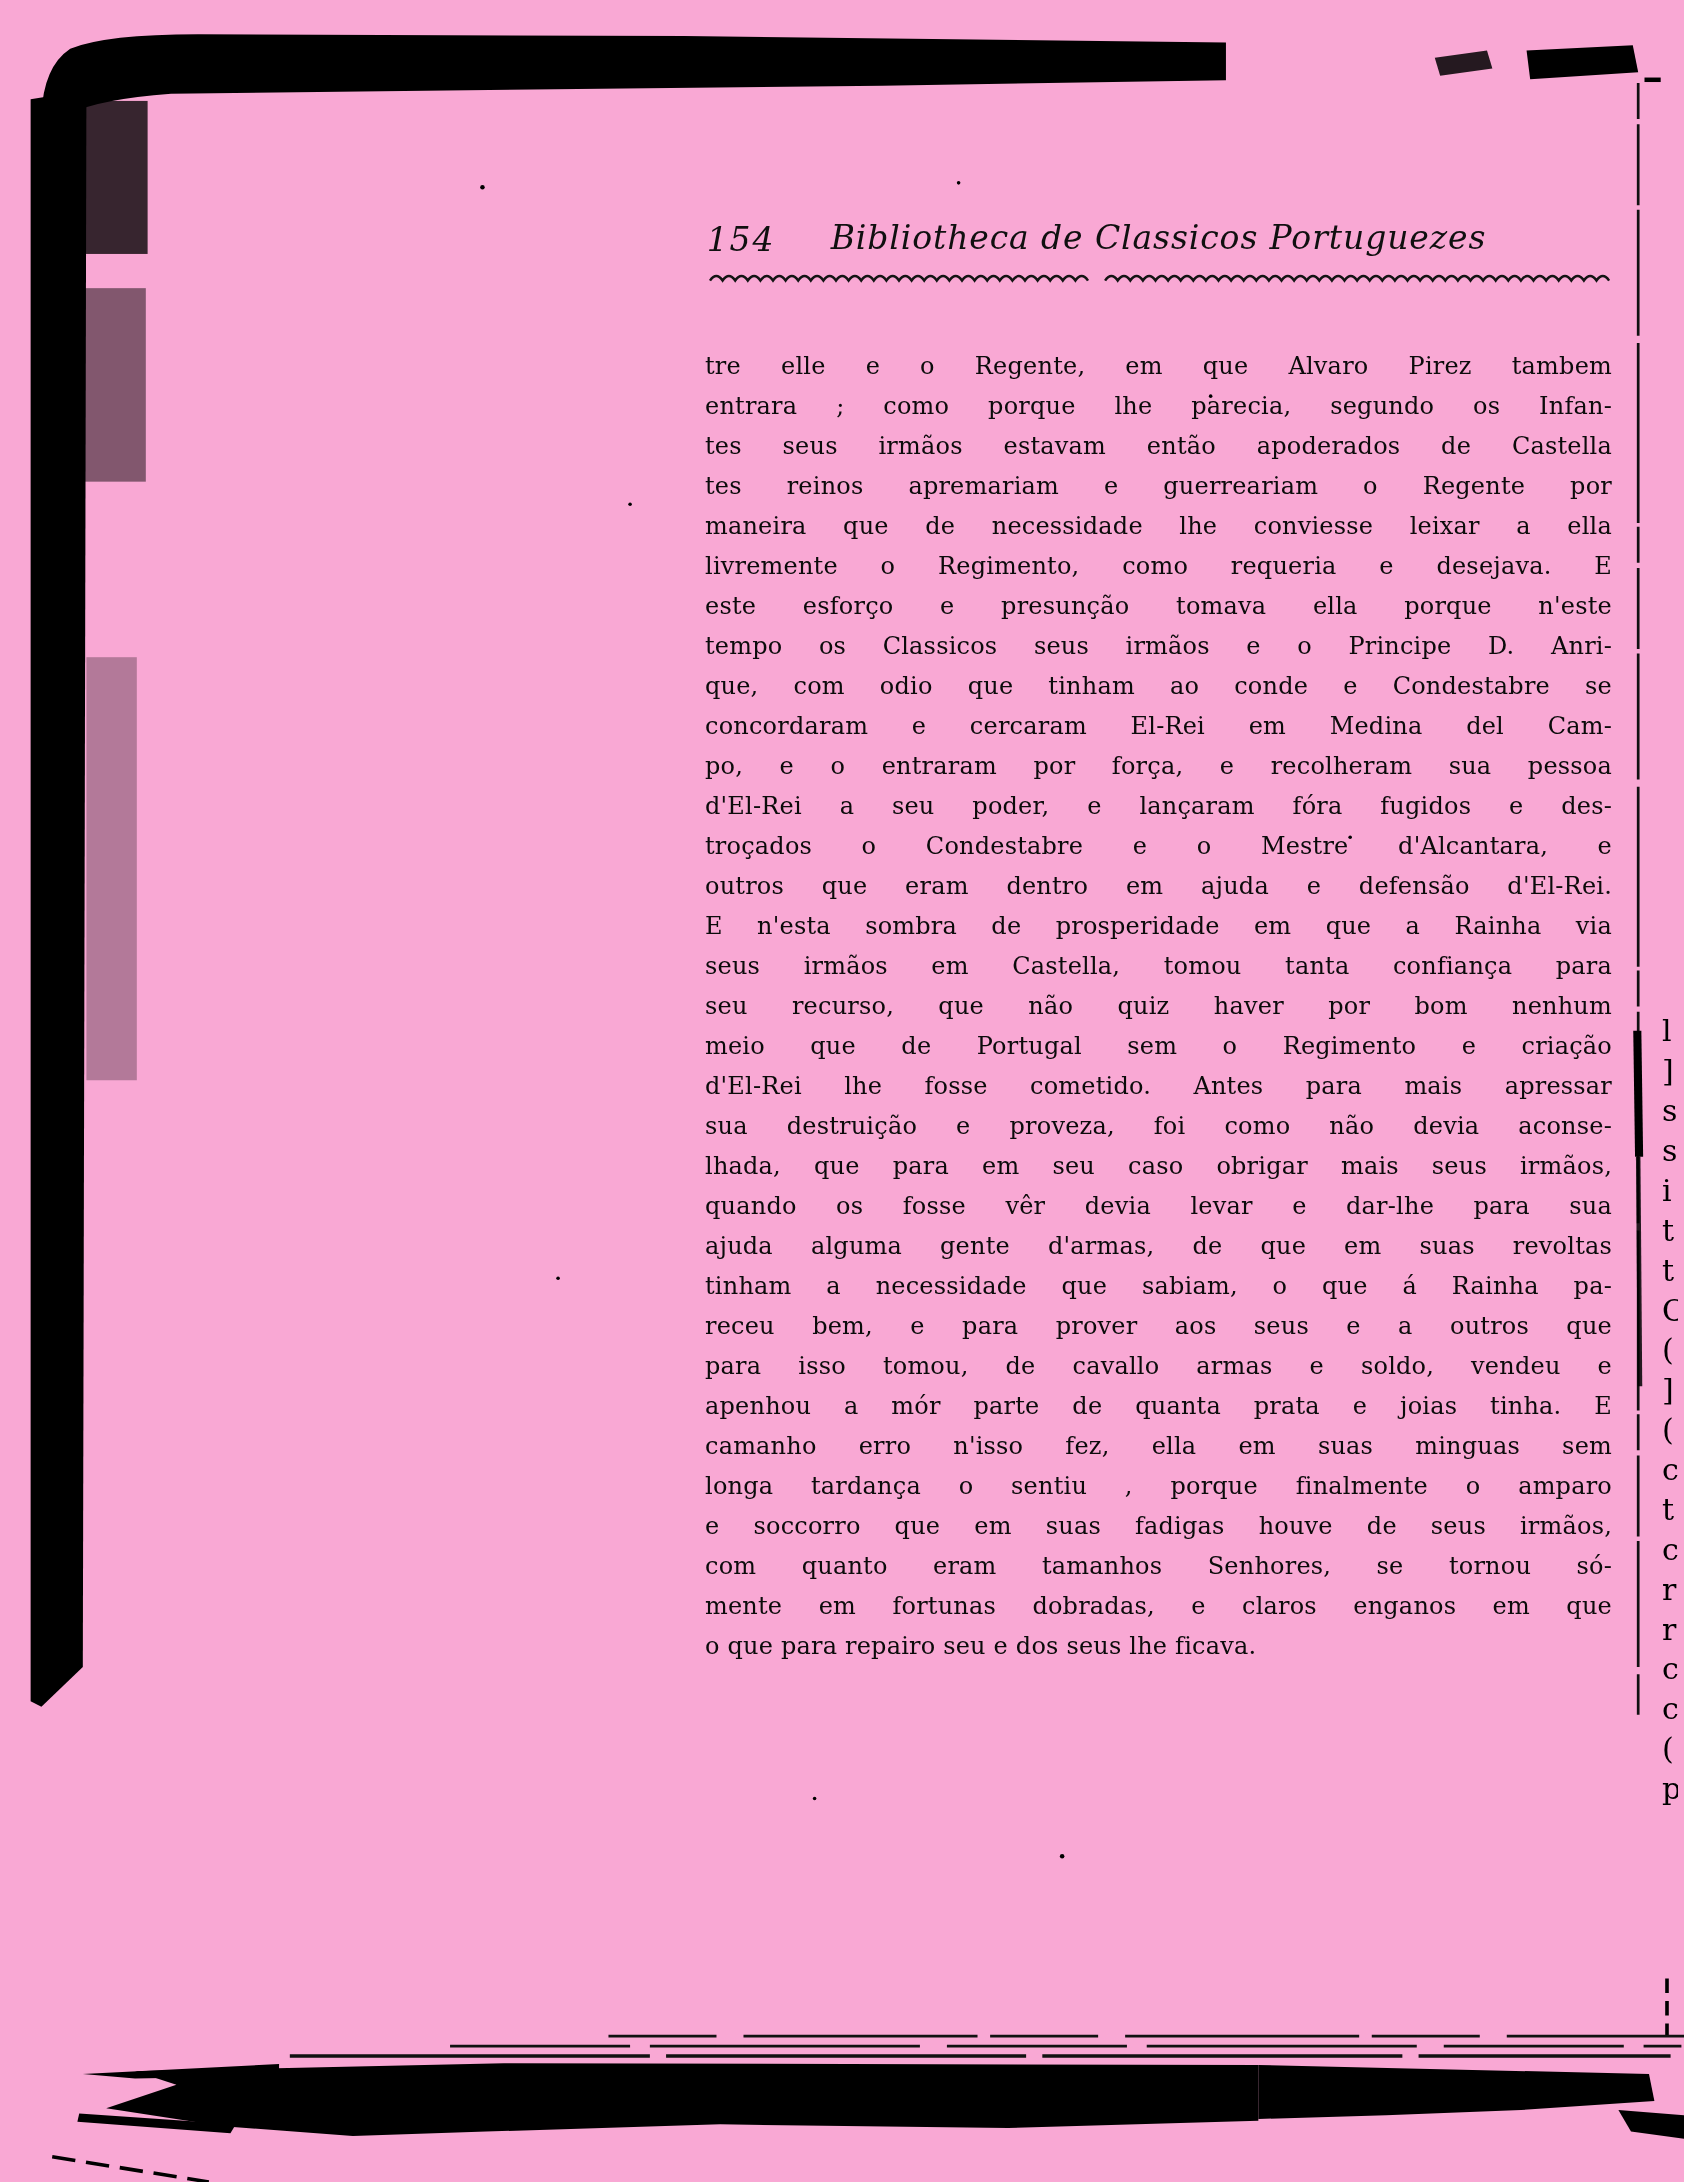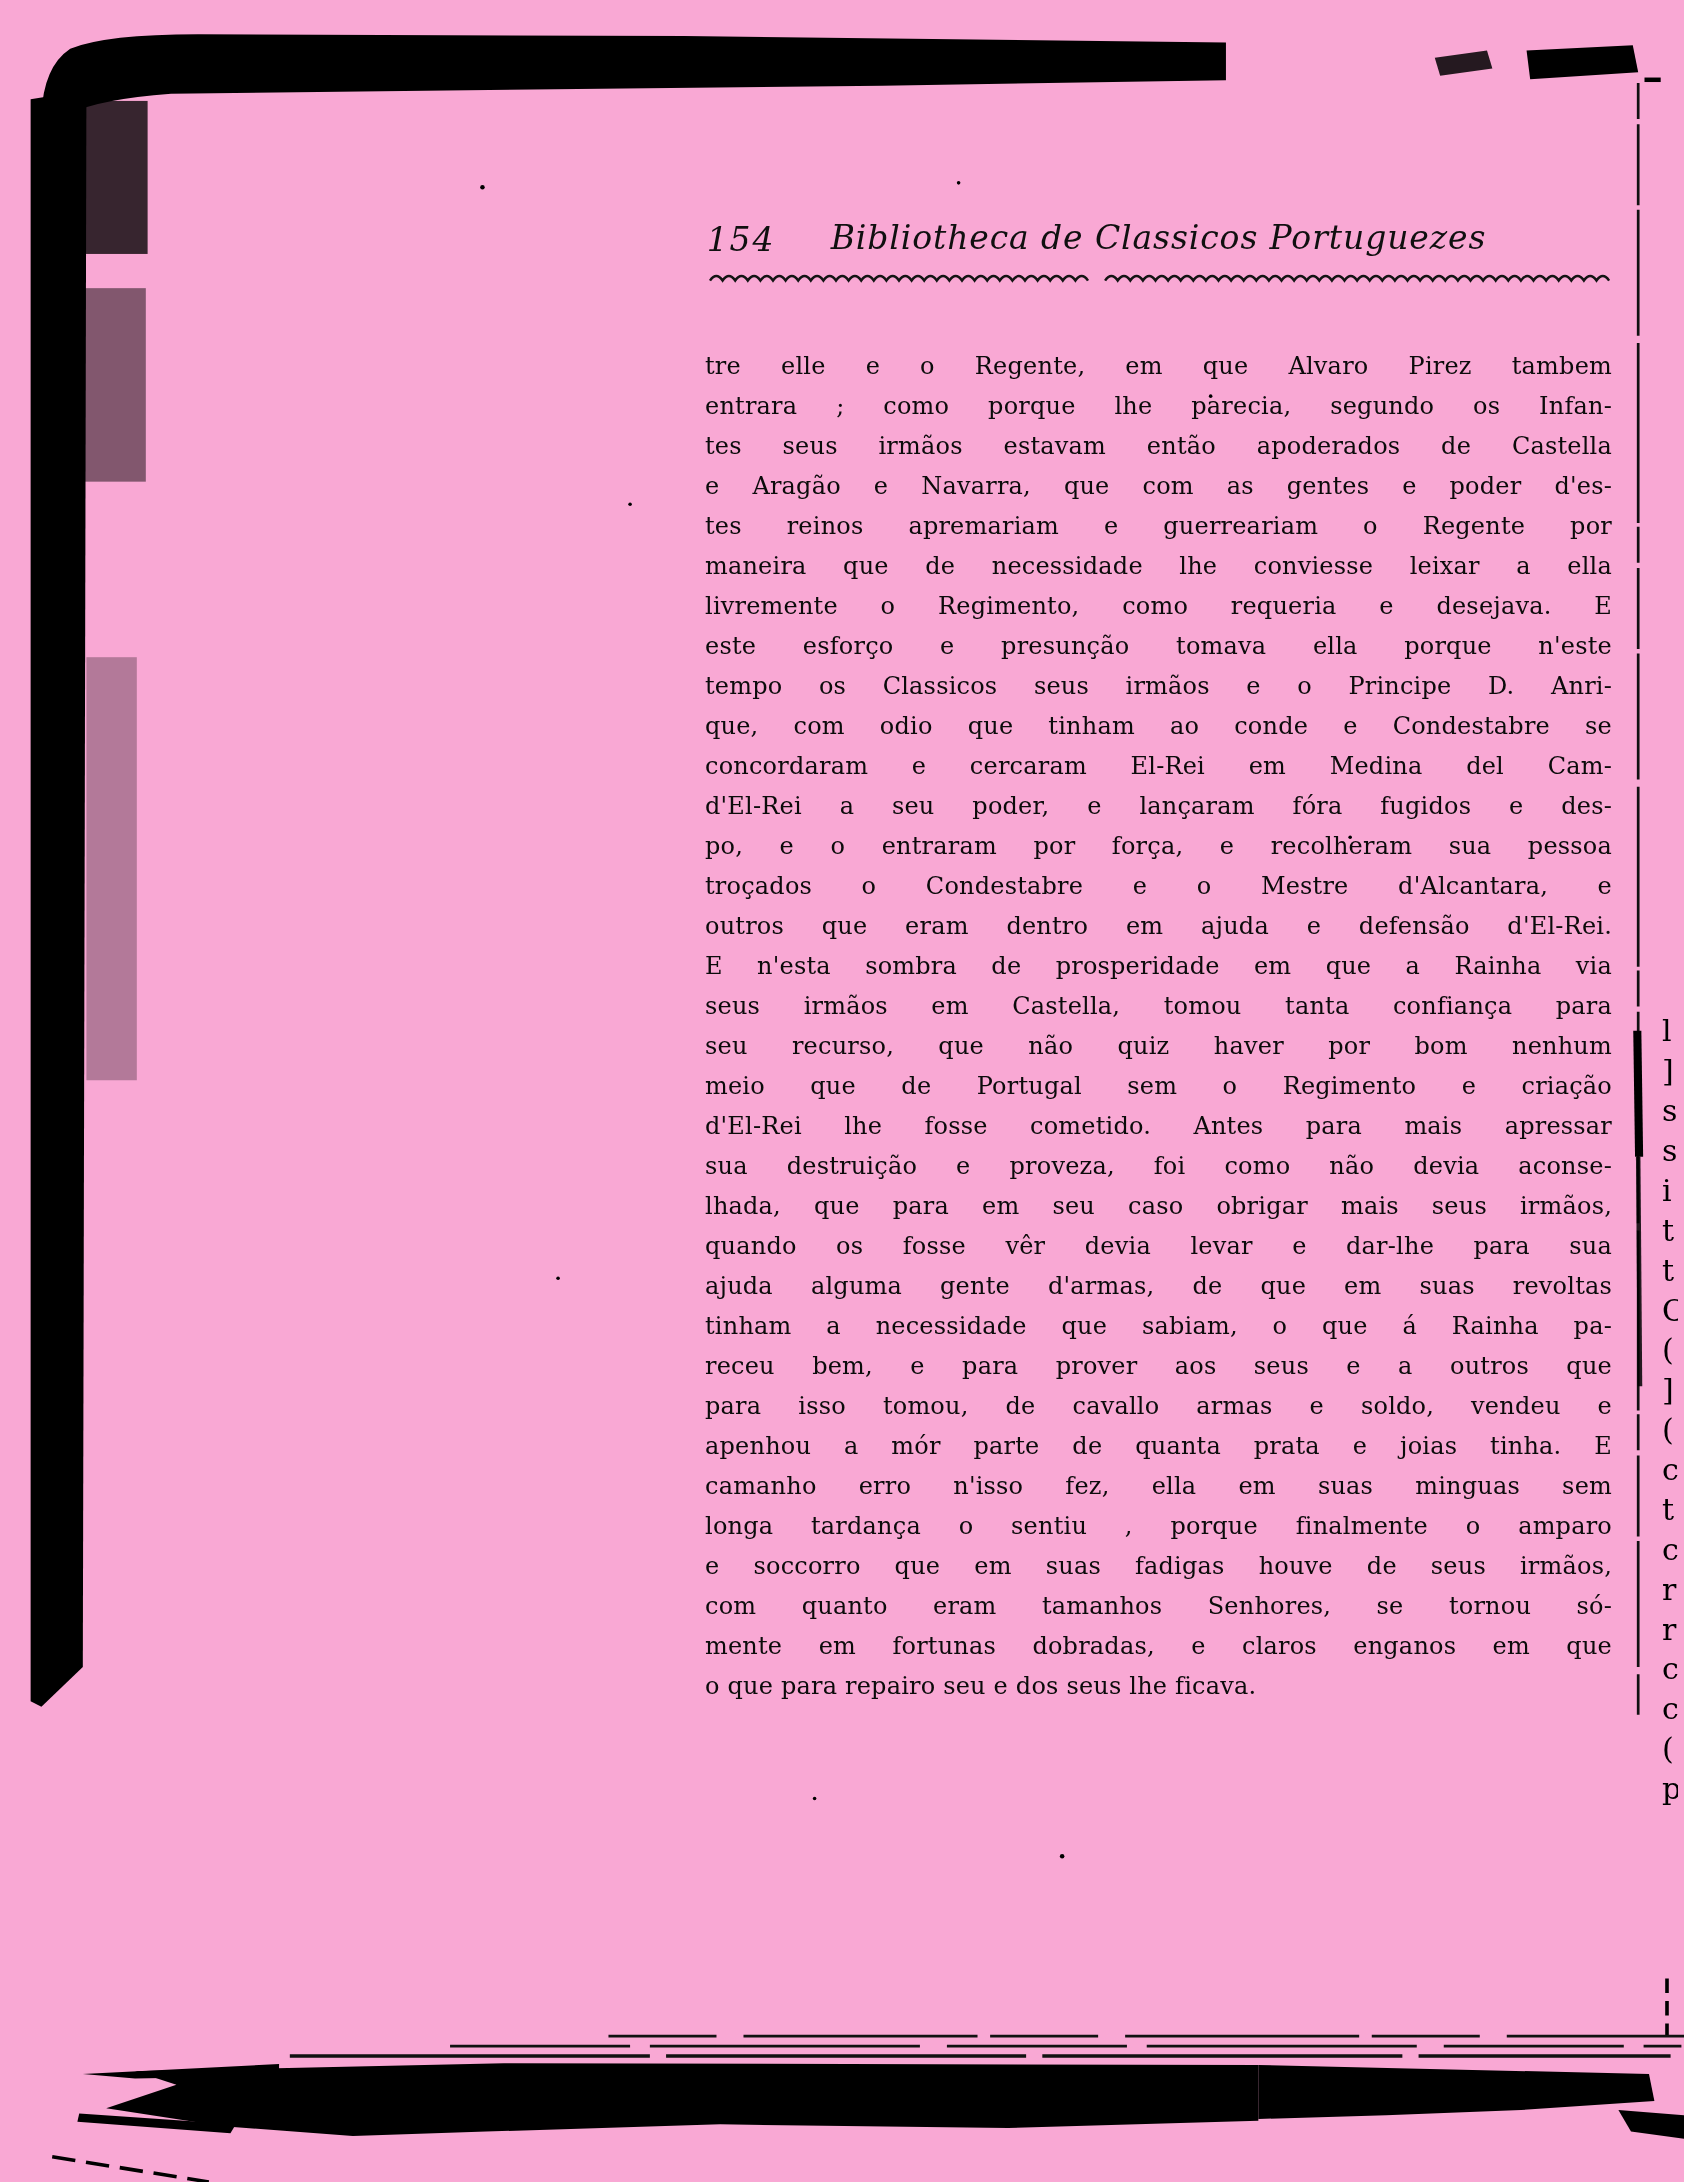--- a/index.html
+++ b/index.html
@@ -68,30 +68,29 @@
   </svg>
   <svg class="wave-rule" width="508" height="18" viewBox="0 0 564 20" style="left:1104px; top:268px;">
     <path fill="none" stroke="#141414" stroke-width="2.8" d="M1 14 Q 8 4 15 14 Q 22 4 29 14 Q 36 4 43 14 Q 50 4 57 14 Q 64 4 71 14 Q 78 4 85 14 Q 92 4 99 14 Q 106 4 113 14 Q 120 4 127 14 Q 134 4 141 14 Q 148 4 155 14 Q 162 4 169 14 Q 176 4 183 14 Q 190 4 197 14 Q 204 4 211 14 Q 218 4 225 14 Q 232 4 239 14 Q 246 4 253 14 Q 260 4 267 14 Q 274 4 281 14 Q 288 4 295 14 Q 302 4 309 14 Q 316 4 323 14 Q 330 4 337 14 Q 344 4 351 14 Q 358 4 365 14 Q 372 4 379 14 Q 386 4 393 14 Q 400 4 407 14 Q 414 4 421 14 Q 428 4 435 14 Q 442 4 449 14 Q 456 4 463 14 Q 470 4 477 14 Q 484 4 491 14 Q 498 4 505 14 Q 512 4 519 14 Q 526 4 533 14 Q 540 4 547 14 Q 554 4 561 14"></path>
   </svg>
 
   <div class="body-text">
 
   <div class="bline">tre elle e o Regente, em que Alvaro Pirez tambem</div>
       <div class="bline">entrara ; como porque lhe parecia, segundo os Infan-</div>
       <div class="bline">tes seus irmãos estavam então apoderados de Castella</div>
-      <div class="bline">e Aragão e Navarra, que com as gentes e poder d'es-</div>
       <div class="bline">tes reinos apremariam e guerreariam o Regente por</div>
       <div class="bline">maneira que de necessidade lhe conviesse leixar a ella</div>
       <div class="bline">livremente o Regimento, como requeria e desejava. E</div>
       <div class="bline">este esforço e presunção tomava ella porque n'este</div>
       <div class="bline">tempo os Classicos seus irmãos e o Principe D. Anri-</div>
       <div class="bline">que, com odio que tinham ao conde e Condestabre se</div>
       <div class="bline">concordaram e cercaram El-Rei em Medina del Cam-</div>
+      <div class="bline">po, e o entraram por força, e recolheram sua pessoa</div>
       <div class="bline">d'El-Rei a seu poder, e lançaram fóra fugidos e des-</div>
-      <div class="bline">po, e o entraram por força, e recolheram sua pessoa</div>
       <div class="bline">troçados o Condestabre e o Mestre d'Alcantara, e</div>
       <div class="bline">outros que eram dentro em ajuda e defensão d'El-Rei.</div>
       <div class="bline">E n'esta sombra de prosperidade em que a Rainha via</div>
       <div class="bline">seus irmãos em Castella, tomou tanta confiança para</div>
       <div class="bline">seu recurso, que não quiz haver por bom nenhum</div>
       <div class="bline">meio que de Portugal sem o Regimento e criação</div>
       <div class="bline">d'El-Rei lhe fosse cometido. Antes para mais apressar</div>
       <div class="bline">sua destruição e proveza, foi como não devia aconse-</div>
       <div class="bline">lhada, que para em seu caso obrigar mais seus irmãos,</div>
       <div class="bline">quando os fosse vêr devia levar e dar-lhe para sua</div>

